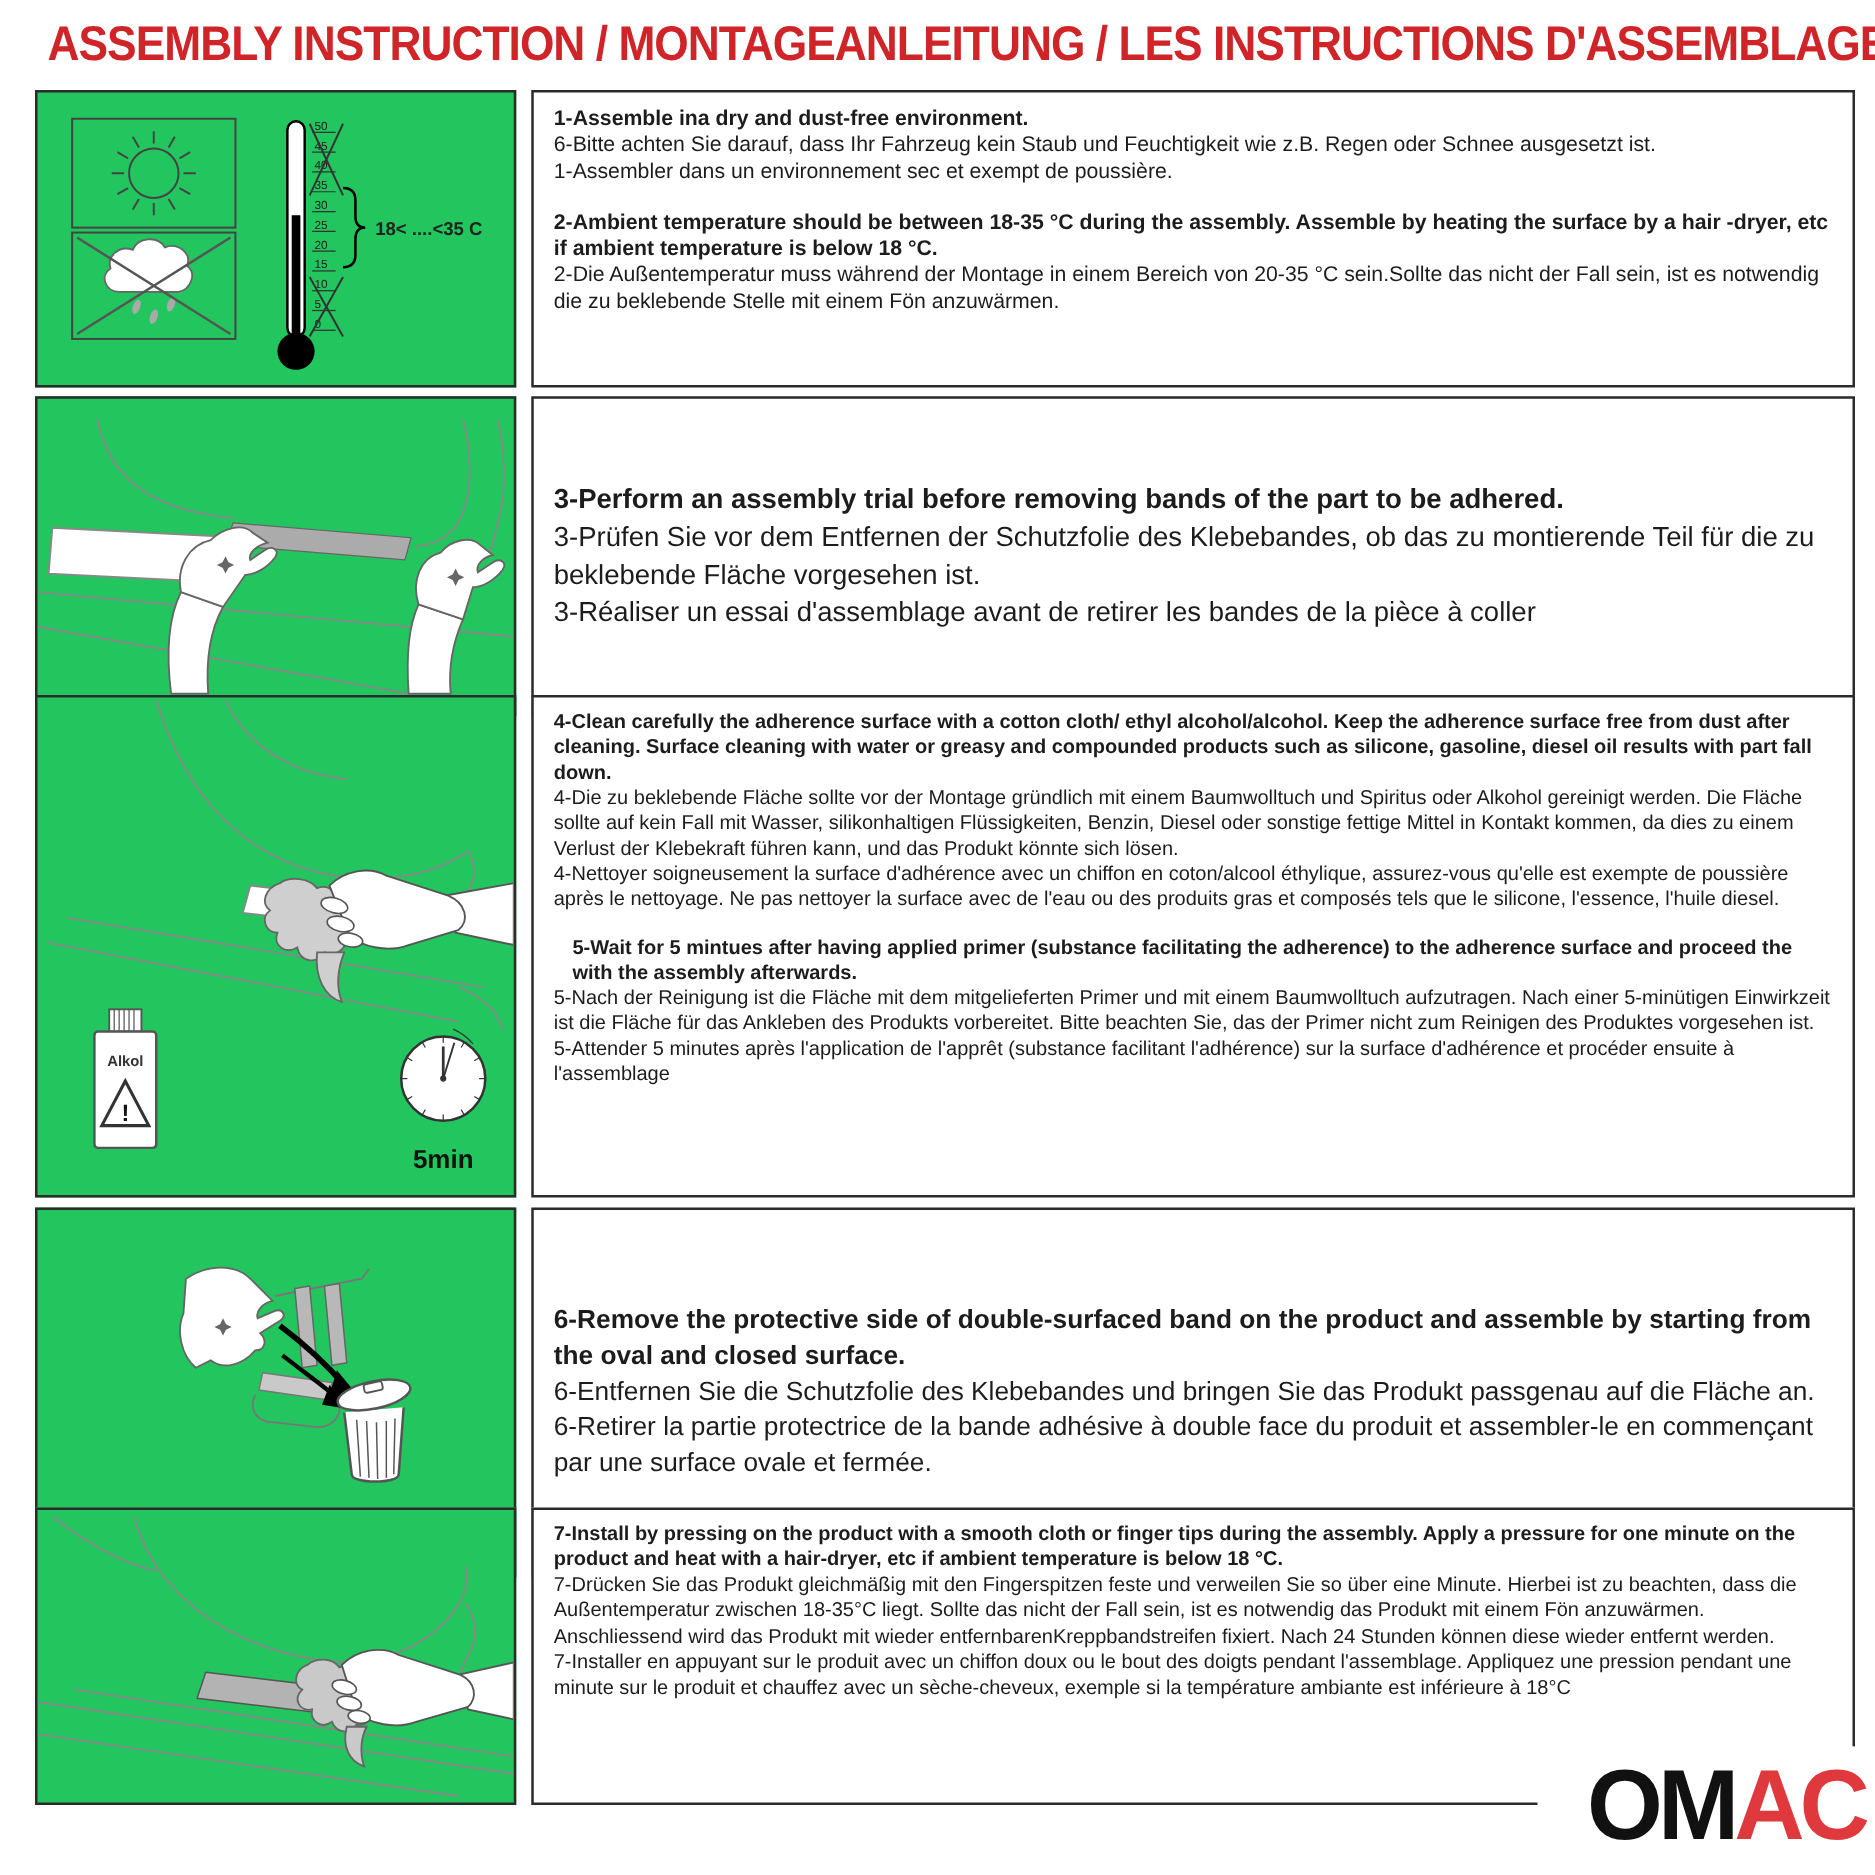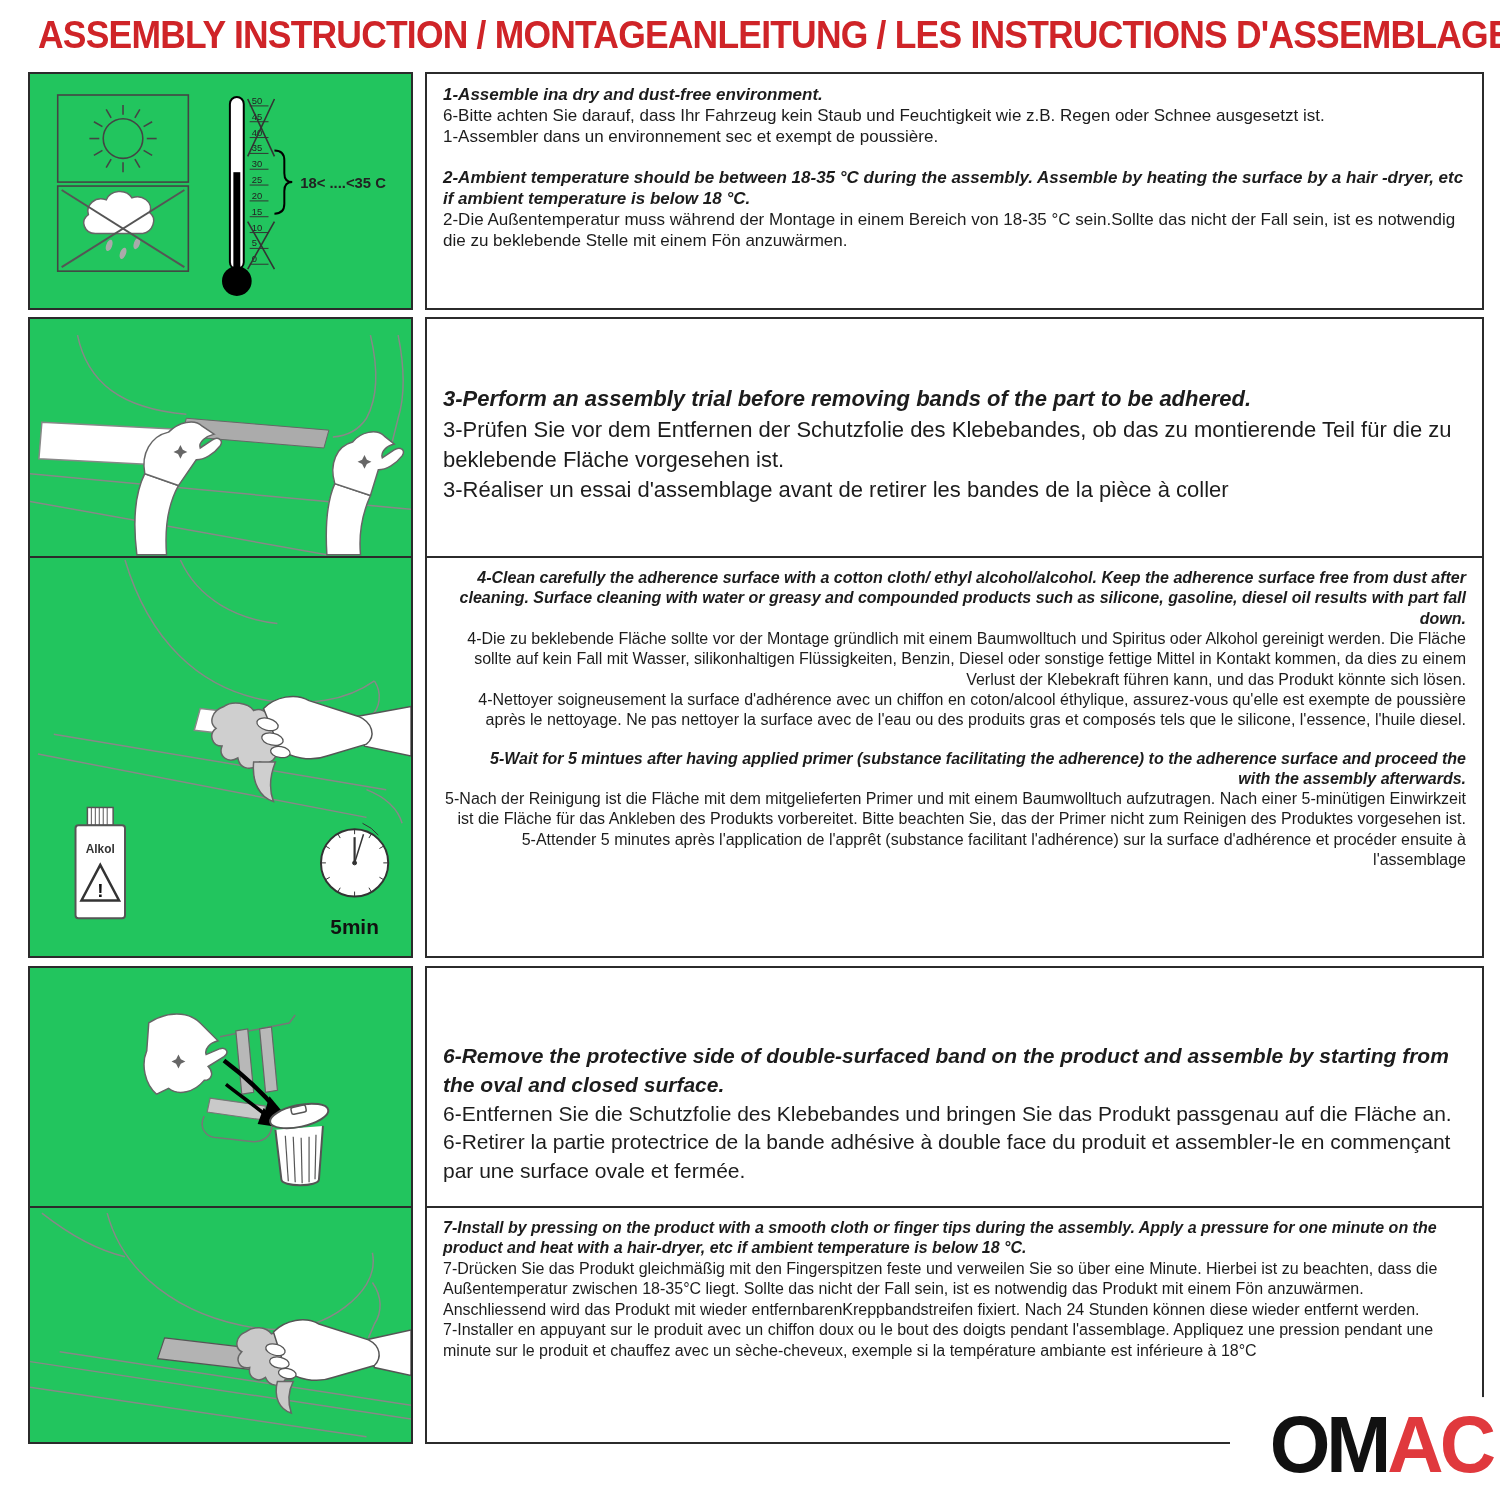--- a/index.html
+++ b/index.html
@@ -5,25 +5,25 @@
   html,body{margin:0;padding:0;background:#fff;}
   body{width:1500px;height:1500px;font-family:"Liberation Sans",sans-serif;color:#1c1c1c;position:relative;overflow:hidden;}
   .page{position:absolute;inset:0;background:#fff;}
   .title{position:absolute;left:38px;top:12px;width:1450px;font-size:36px;font-weight:800;color:#cf2428;letter-spacing:-0.8px;white-space:nowrap;transform:scale(0.985,1.08);transform-origin:left top;}
   .row{position:absolute;left:28px;width:1456px;display:flex;gap:12px;box-sizing:border-box;}
   .illus{width:385px;flex:none;border:2px solid #2b2b2b;background:#22c55e;box-sizing:border-box;overflow:hidden;}
   .illus svg{display:block;width:100%;height:100%;}
   .textbox{flex:1;border:2px solid #2b2b2b;background:#fff;box-sizing:border-box;padding:10px 16px;overflow:hidden;}
   .textbox.center{display:flex;flex-direction:column;justify-content:center;}
   .ln{margin:0;}
-  .b{font-weight:700;font-style:italic;}
+  .b{font-weight:700;}
   .gapb{margin-top:20px;}
   .s1 .ln{font-size:17px;line-height:1.24;}
   .s2 .ln{font-size:22px;line-height:1.38;}
-  .s3 .ln{font-size:16px;line-height:1.27;text-align:right;}
+  .s3 .ln{font-size:16px;line-height:1.27;}
   .s4 .ln{font-size:21px;line-height:1.38;}
   .s5 .ln{font-size:16px;line-height:1.28;}
   .s3 .gapb{margin-top:18px;margin-left:15px;}
   #r1{top:72px;height:238px;}
   #r2{top:317px;height:256px;}
   #r3{top:556px;height:402px;}
   #r4{top:966px;height:296px;}
   #r5{top:1206px;height:238px;}
   .logo{position:absolute;left:1230px;top:1398px;width:262px;height:92px;background:#fff;display:flex;align-items:center;justify-content:flex-end;font-weight:900;font-size:78px;letter-spacing:-4px;line-height:88px;transform:scale(1,1.02);}
   .logo .lk{color:#111;}
@@ -104,21 +104,21 @@
           <path d="M247,76 Q257,76 257,86 L257,99 Q257,108 265,108 Q257,108 257,117 L257,130 Q257,140 247,140" stroke="#000" stroke-width="2" fill="none"></path>
           <text x="273" y="114" font-size="15" font-weight="600" fill="#222">18&lt; ....&lt;35 C</text>
         </g>
       </svg>
     </div>
     <div class="textbox s1">
       <p class="ln b">1-Assemble ina dry and dust-free environment.</p>
       <p class="ln">6-Bitte achten Sie darauf, dass Ihr Fahrzeug kein Staub und Feuchtigkeit wie z.B. Regen oder Schnee ausgesetzt ist.</p>
       <p class="ln">1-Assembler dans un environnement sec et exempt de poussière.</p>
       <p class="ln b gapb">2-Ambient temperature should be between 18-35 °C  during the assembly. Assemble by heating the surface by a hair -dryer, etc if ambient temperature is below 18 °C.</p>
-      <p class="ln">2-Die Außentemperatur muss während der Montage in einem Bereich von 18-35 °C  sein.Sollte das nicht der Fall sein, ist es notwendig die zu beklebende Stelle mit einem Fön anzuwärmen.</p>
+      <p class="ln">2-Die Außentemperatur muss während der Montage in einem Bereich von 20-35 °C  sein.Sollte das nicht der Fall sein, ist es notwendig die zu beklebende Stelle mit einem Fön anzuwärmen.</p>
     </div>
   </div>
 
   <div class="row" id="r2">
     <div class="illus">
       <svg viewBox="0 0 385 222">
         <g stroke="#888" fill="none" stroke-width="1.5">
           <path d="M48,0 C58,48 92,74 158,80"></path>
           <path d="M344,0 C352,34 352,62 340,84 C332,96 320,102 306,103"></path>
           <path d="M372,0 C378,30 380,58 372,84 L366,108"></path>

